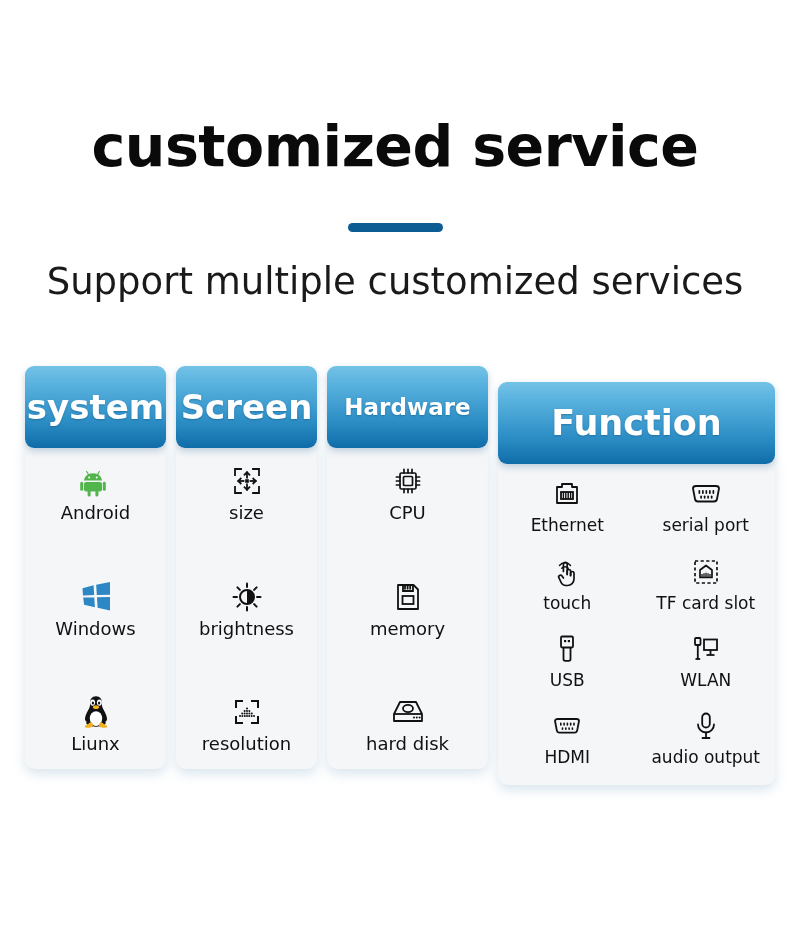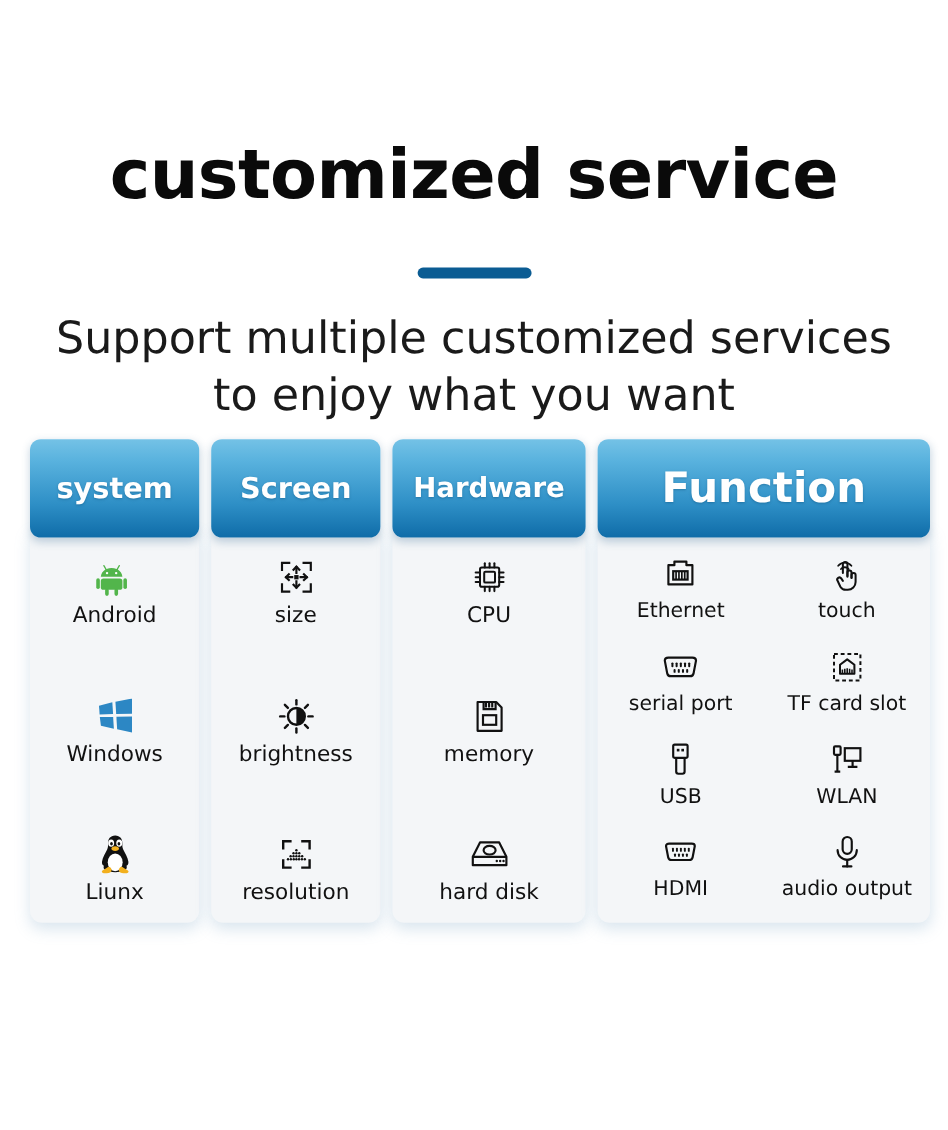--- a/index.html
+++ b/index.html
@@ -67,38 +67,38 @@
   }
 
   .card {
     position: relative;
     display: flex;
     flex-direction: column;
   }
   .card.col-1 { width: 141px; }
   .card.col-2 { width: 141px; }
   .card.col-3 { width: 161px; }
-  .card.col-4 { width: 277px; }
+  .card.col-4 { width: 277px; margin-top: 16px; }
 
   .card-header {
     height: 82px;
     border-radius: 9px;
     background: linear-gradient(to bottom, #74c2e6 0%, #59b2de 22%, #2e8fc6 66%, #0f6ca8 100%);
     display: flex;
     align-items: center;
     justify-content: center;
     box-shadow: 0 3px 7px rgba(60,110,150,0.30);
     position: relative;
     z-index: 2;
   }
 
   .card-header-label {
     color: #ffffff;
     font-weight: bold;
-    font-size: 24px;
+    font-size: 34px;
     line-height: 1;
     text-shadow: 0 1px 2px rgba(0,60,100,0.35);
     font-family: "DejaVu Sans", "Liberation Sans", sans-serif;
     white-space: nowrap;
   }
   .card.col-3 .card-header-label { font-size: 23px; }
   .card.col-4 .card-header-label { font-size: 35px; }
 
   .card-body {
     margin-top: -6px;
@@ -166,21 +166,20 @@
 </head>
 <body>
 
 <div class="page">
 
   <div class="header-block">
     <div class="main-title">customized service</div>
     <div class="title-divider"></div>
     <div class="subtitle">
       <div>Support multiple customized services</div>
-      <div>to enjoy what you want</div>
     </div>
   </div>
 
   <div class="cards-row">
 
     <div class="card col-1">
       <div class="card-header">
         <span class="card-header-label">system</span>
       </div>
       <div class="card-body">
@@ -406,53 +405,53 @@
                     <path d="M15.2 11 V18"></path>
                     <path d="M17.6 11 V18"></path>
                 </g>
               </svg>
             </span>
             <span class="feature-label">Ethernet</span>
           </div>
 
           <div class="feature">
             <span class="feature-icon">
-              <svg width="28" height="30" viewBox="0 0 28 30" fill="none" stroke="#111111" stroke-width="1.7" stroke-linecap="round">
-                <path d="M6.5 8.5 a7 7 0 0 1 11 0" stroke-width="1.5"></path>
-                <path d="M8.8 11.2 a4.2 4.2 0 0 1 6.4 0" stroke-width="1.5"></path>
-                <path d="M10.4 14.5 V7.2 a1.9 1.9 0 0 1 3.8 0 V17"></path>
-                <path d="M14.2 17.6 V14.2 a1.7 1.7 0 0 1 3.4 0 V18.4"></path>
-                <path d="M17.6 18.6 V16.2 a1.7 1.7 0 0 1 3.4 0 V22 a6.5 6.5 0 0 1-6.5 6.5 h-1.6 a5.4 5.4 0 0 1-4.6-2.6 L6 21 a1.8 1.8 0 0 1 3-2 l1.4 2"></path>
-              </svg>
-            </span>
-            <span class="feature-label">touch</span>
-          </div>
-
-          <div class="feature">
-            <span class="feature-icon">
               <svg width="34" height="22" viewBox="0 0 34 22" fill="none" stroke="#111111" stroke-width="1.8">
                 <path d="M4 5.5 C4 3.5 5.5 3 7 3 H27 C28.5 3 30 3.5 30 5.5 L28 16 C27.7 17.6 26.5 18.5 25 18.5 H9 C7.5 18.5 6.3 17.6 6 16 Z" stroke-linejoin="round"></path>
                 <g fill="#111111" stroke="none">
                   <rect x="9.5" y="7" width="1.7" height="4" rx="0.8"></rect>
                   <rect x="13" y="7" width="1.7" height="4" rx="0.8"></rect>
                   <rect x="16.5" y="7" width="1.7" height="4" rx="0.8"></rect>
                   <rect x="20" y="7" width="1.7" height="4" rx="0.8"></rect>
                   <rect x="23.5" y="7" width="1.7" height="4" rx="0.8"></rect>
                   <rect x="11.3" y="12.5" width="1.7" height="3.2" rx="0.8"></rect>
                   <rect x="14.8" y="12.5" width="1.7" height="3.2" rx="0.8"></rect>
                   <rect x="18.3" y="12.5" width="1.7" height="3.2" rx="0.8"></rect>
                   <rect x="21.8" y="12.5" width="1.7" height="3.2" rx="0.8"></rect>
                 </g>
               </svg>
             </span>
             <span class="feature-label">serial port</span>
           </div>
 
           <div class="feature">
             <span class="feature-icon">
+              <svg width="28" height="30" viewBox="0 0 28 30" fill="none" stroke="#111111" stroke-width="1.7" stroke-linecap="round">
+                <path d="M6.5 8.5 a7 7 0 0 1 11 0" stroke-width="1.5"></path>
+                <path d="M8.8 11.2 a4.2 4.2 0 0 1 6.4 0" stroke-width="1.5"></path>
+                <path d="M10.4 14.5 V7.2 a1.9 1.9 0 0 1 3.8 0 V17"></path>
+                <path d="M14.2 17.6 V14.2 a1.7 1.7 0 0 1 3.4 0 V18.4"></path>
+                <path d="M17.6 18.6 V16.2 a1.7 1.7 0 0 1 3.4 0 V22 a6.5 6.5 0 0 1-6.5 6.5 h-1.6 a5.4 5.4 0 0 1-4.6-2.6 L6 21 a1.8 1.8 0 0 1 3-2 l1.4 2"></path>
+              </svg>
+            </span>
+            <span class="feature-label">touch</span>
+          </div>
+
+          <div class="feature">
+            <span class="feature-icon">
               <svg width="28" height="28" viewBox="0 0 28 28" fill="none" stroke="#111111" stroke-width="1.7">
                 <rect x="3" y="3" width="22" height="22" stroke-dasharray="3.2 2.4"></rect>
                 <path d="M8 19.5 V12 L14 7.5 L20 12 V19.5 Z" stroke-linejoin="round"></path>
                 <g stroke-width="1.3">
                   <path d="M10 16 V19.5"></path>
                     <path d="M12 15.2 V19.5"></path>
                     <path d="M14 14.8 V19.5"></path>
                     <path d="M16 15.2 V19.5"></path>
                     <path d="M18 16 V19.5"></path>
                 </g>

